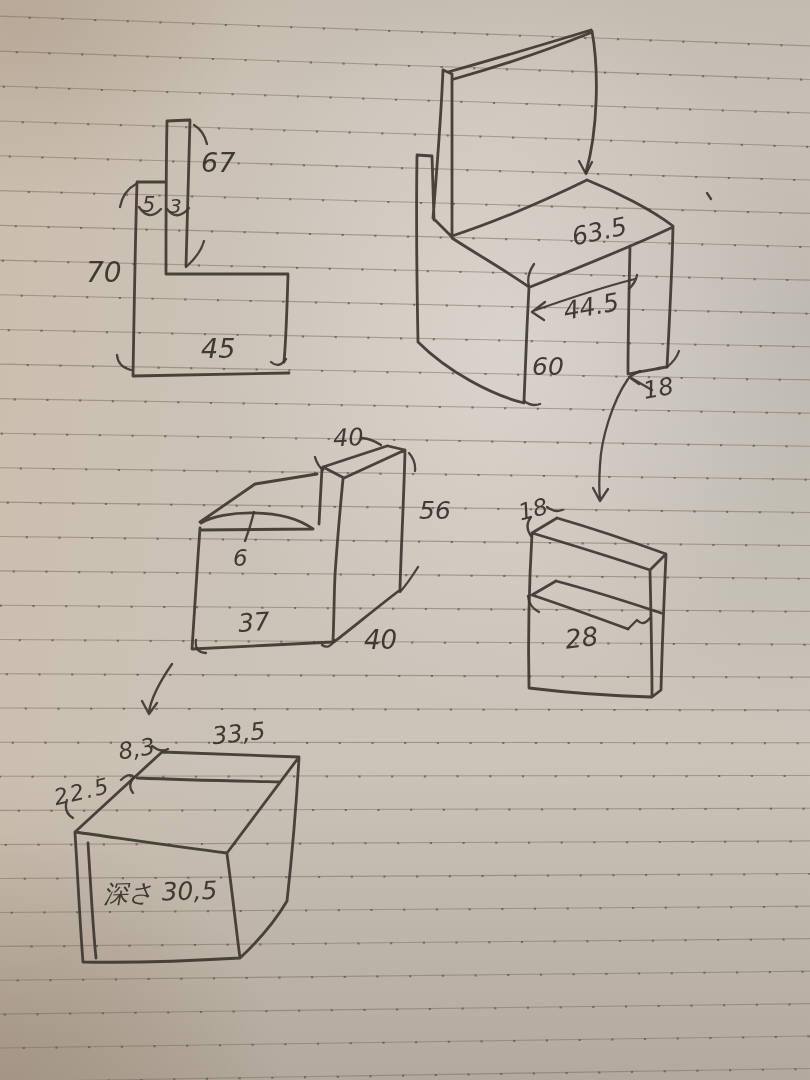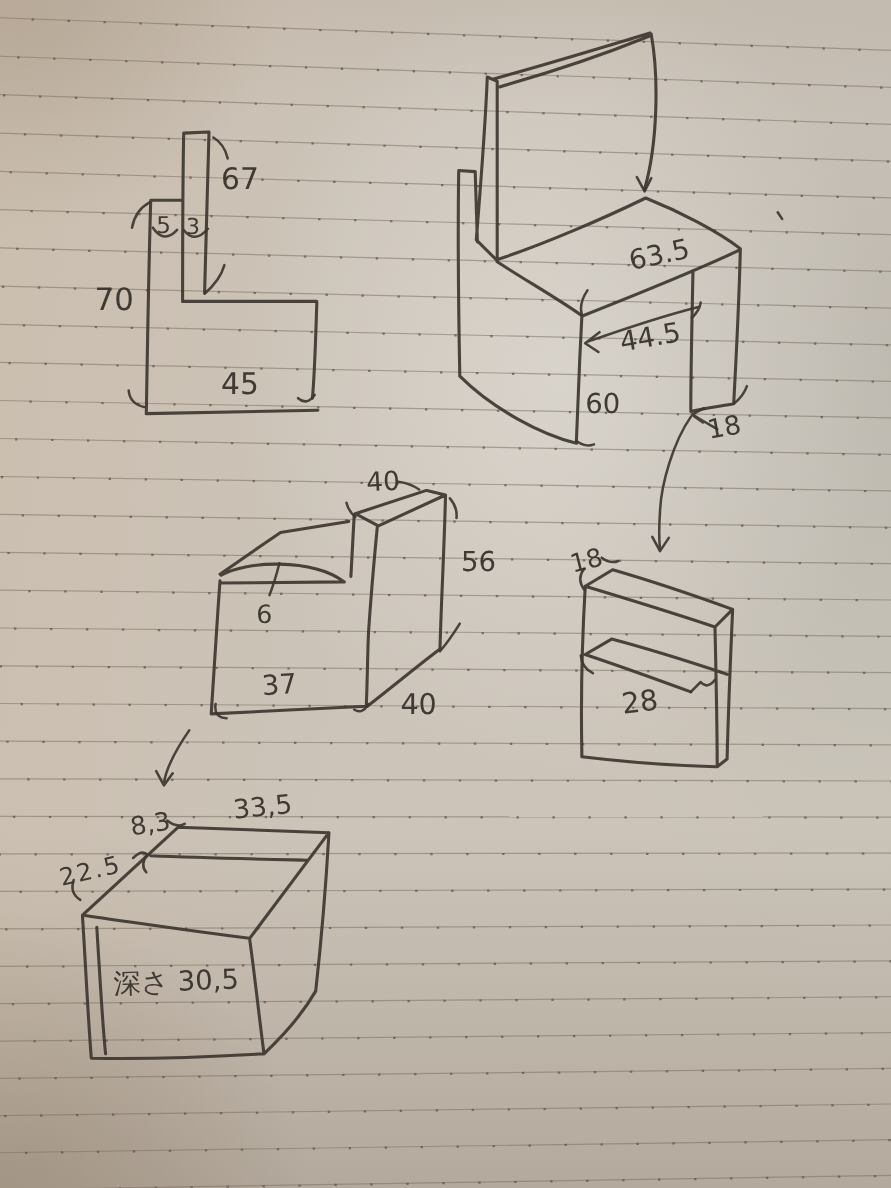--- a/index.html
+++ b/index.html
@@ -9,20 +9,21 @@
     overflow:hidden;
     background:
       radial-gradient(ellipse 430px 520px at 63% 32%, rgba(233,231,227,.45), rgba(233,231,227,0) 70%),
       linear-gradient(97deg, rgba(198,174,146,.28), rgba(198,174,146,0) 42%),
       radial-gradient(ellipse 520px 640px at 100% 30%, rgba(148,152,150,.22), rgba(148,152,150,0) 65%),
       radial-gradient(ellipse 320px 520px at 98% 52%, rgba(178,190,180,.16), rgba(178,190,180,0) 70%),
       linear-gradient(180deg, rgba(140,120,100,.10) 0%, rgba(140,120,100,0) 10%, rgba(140,120,100,0) 70%, rgba(108,91,74,.26) 100%),
       radial-gradient(ellipse 430px 390px at 0% 100%, rgba(96,80,64,.30), rgba(96,80,64,0) 65%),
       radial-gradient(ellipse 390px 310px at 2% 2%, rgba(120,102,84,.26), rgba(120,102,84,0) 60%),
       #ccc4b9;
+    font-style: italic;
   }
   svg{display:block;}
   .ink path{fill:none;stroke:#3e3831;stroke-width:2.8;stroke-linecap:round;stroke-linejoin:round;opacity:.93;}
   .ink path.thin{stroke-width:2.3;}
   .ink text{
     fill:#38332d;
     font-family:"DejaVu Sans","Liberation Sans",sans-serif;
     opacity:.95;
   }
 </style>

